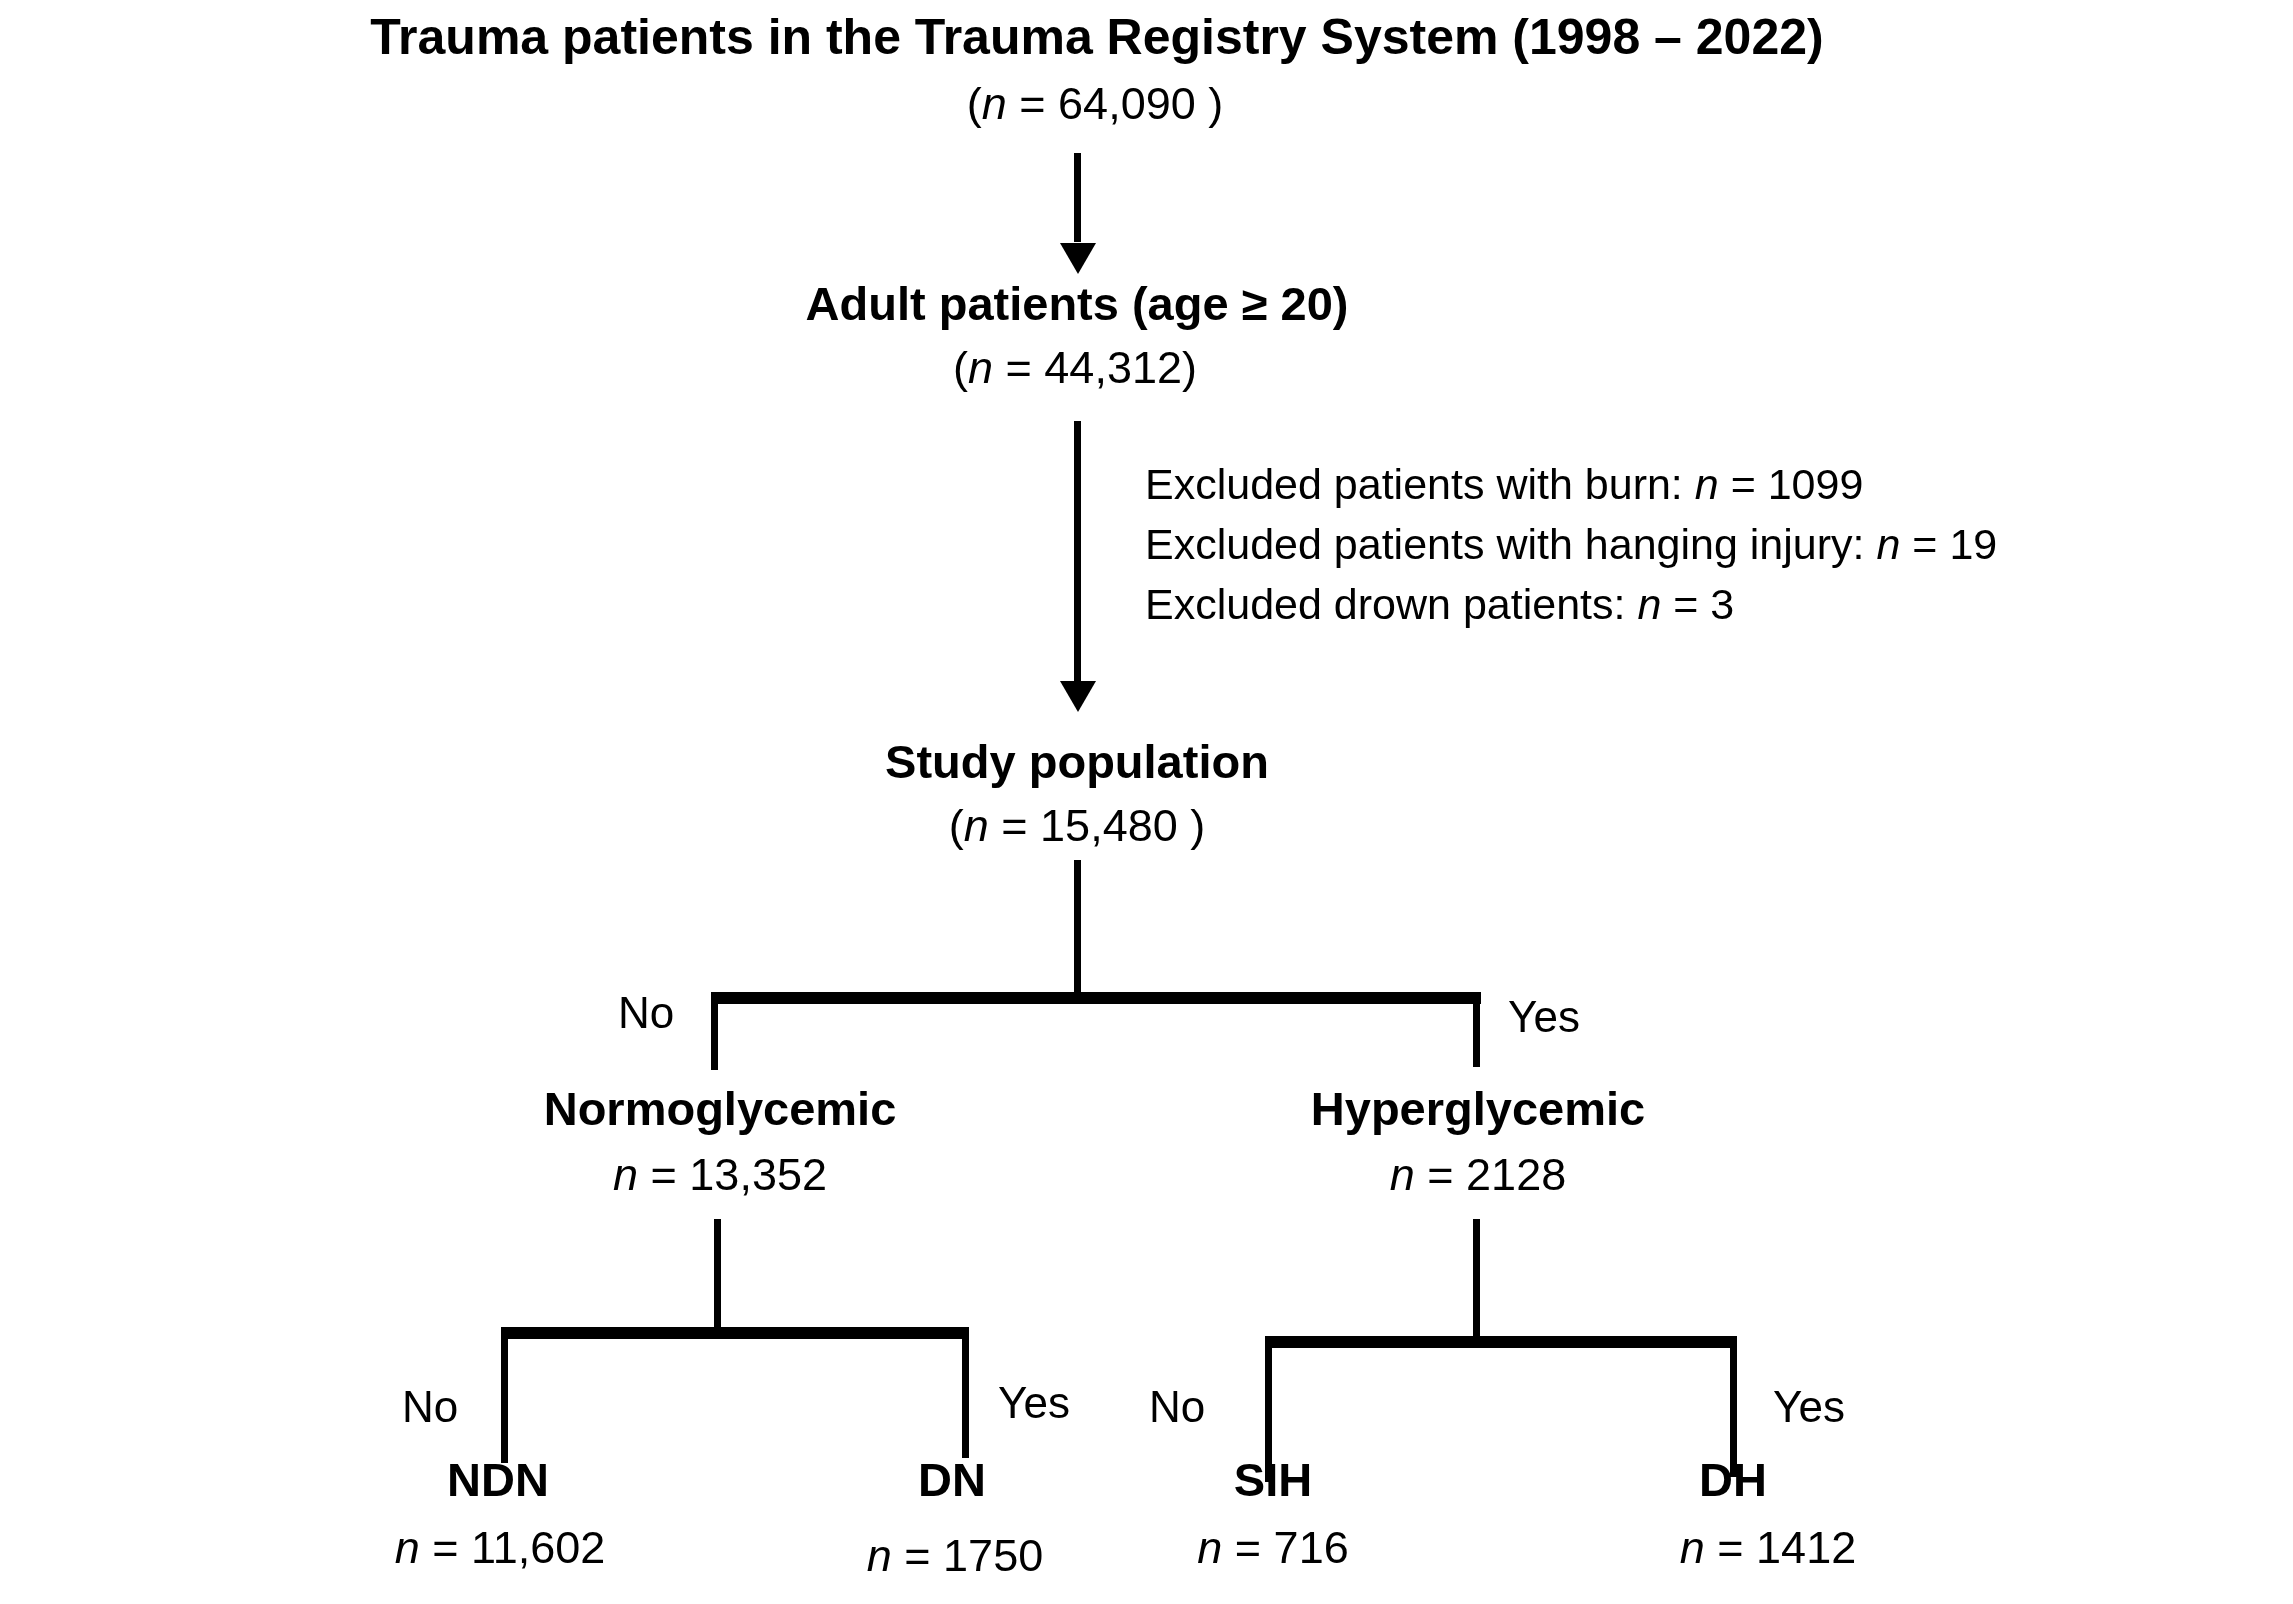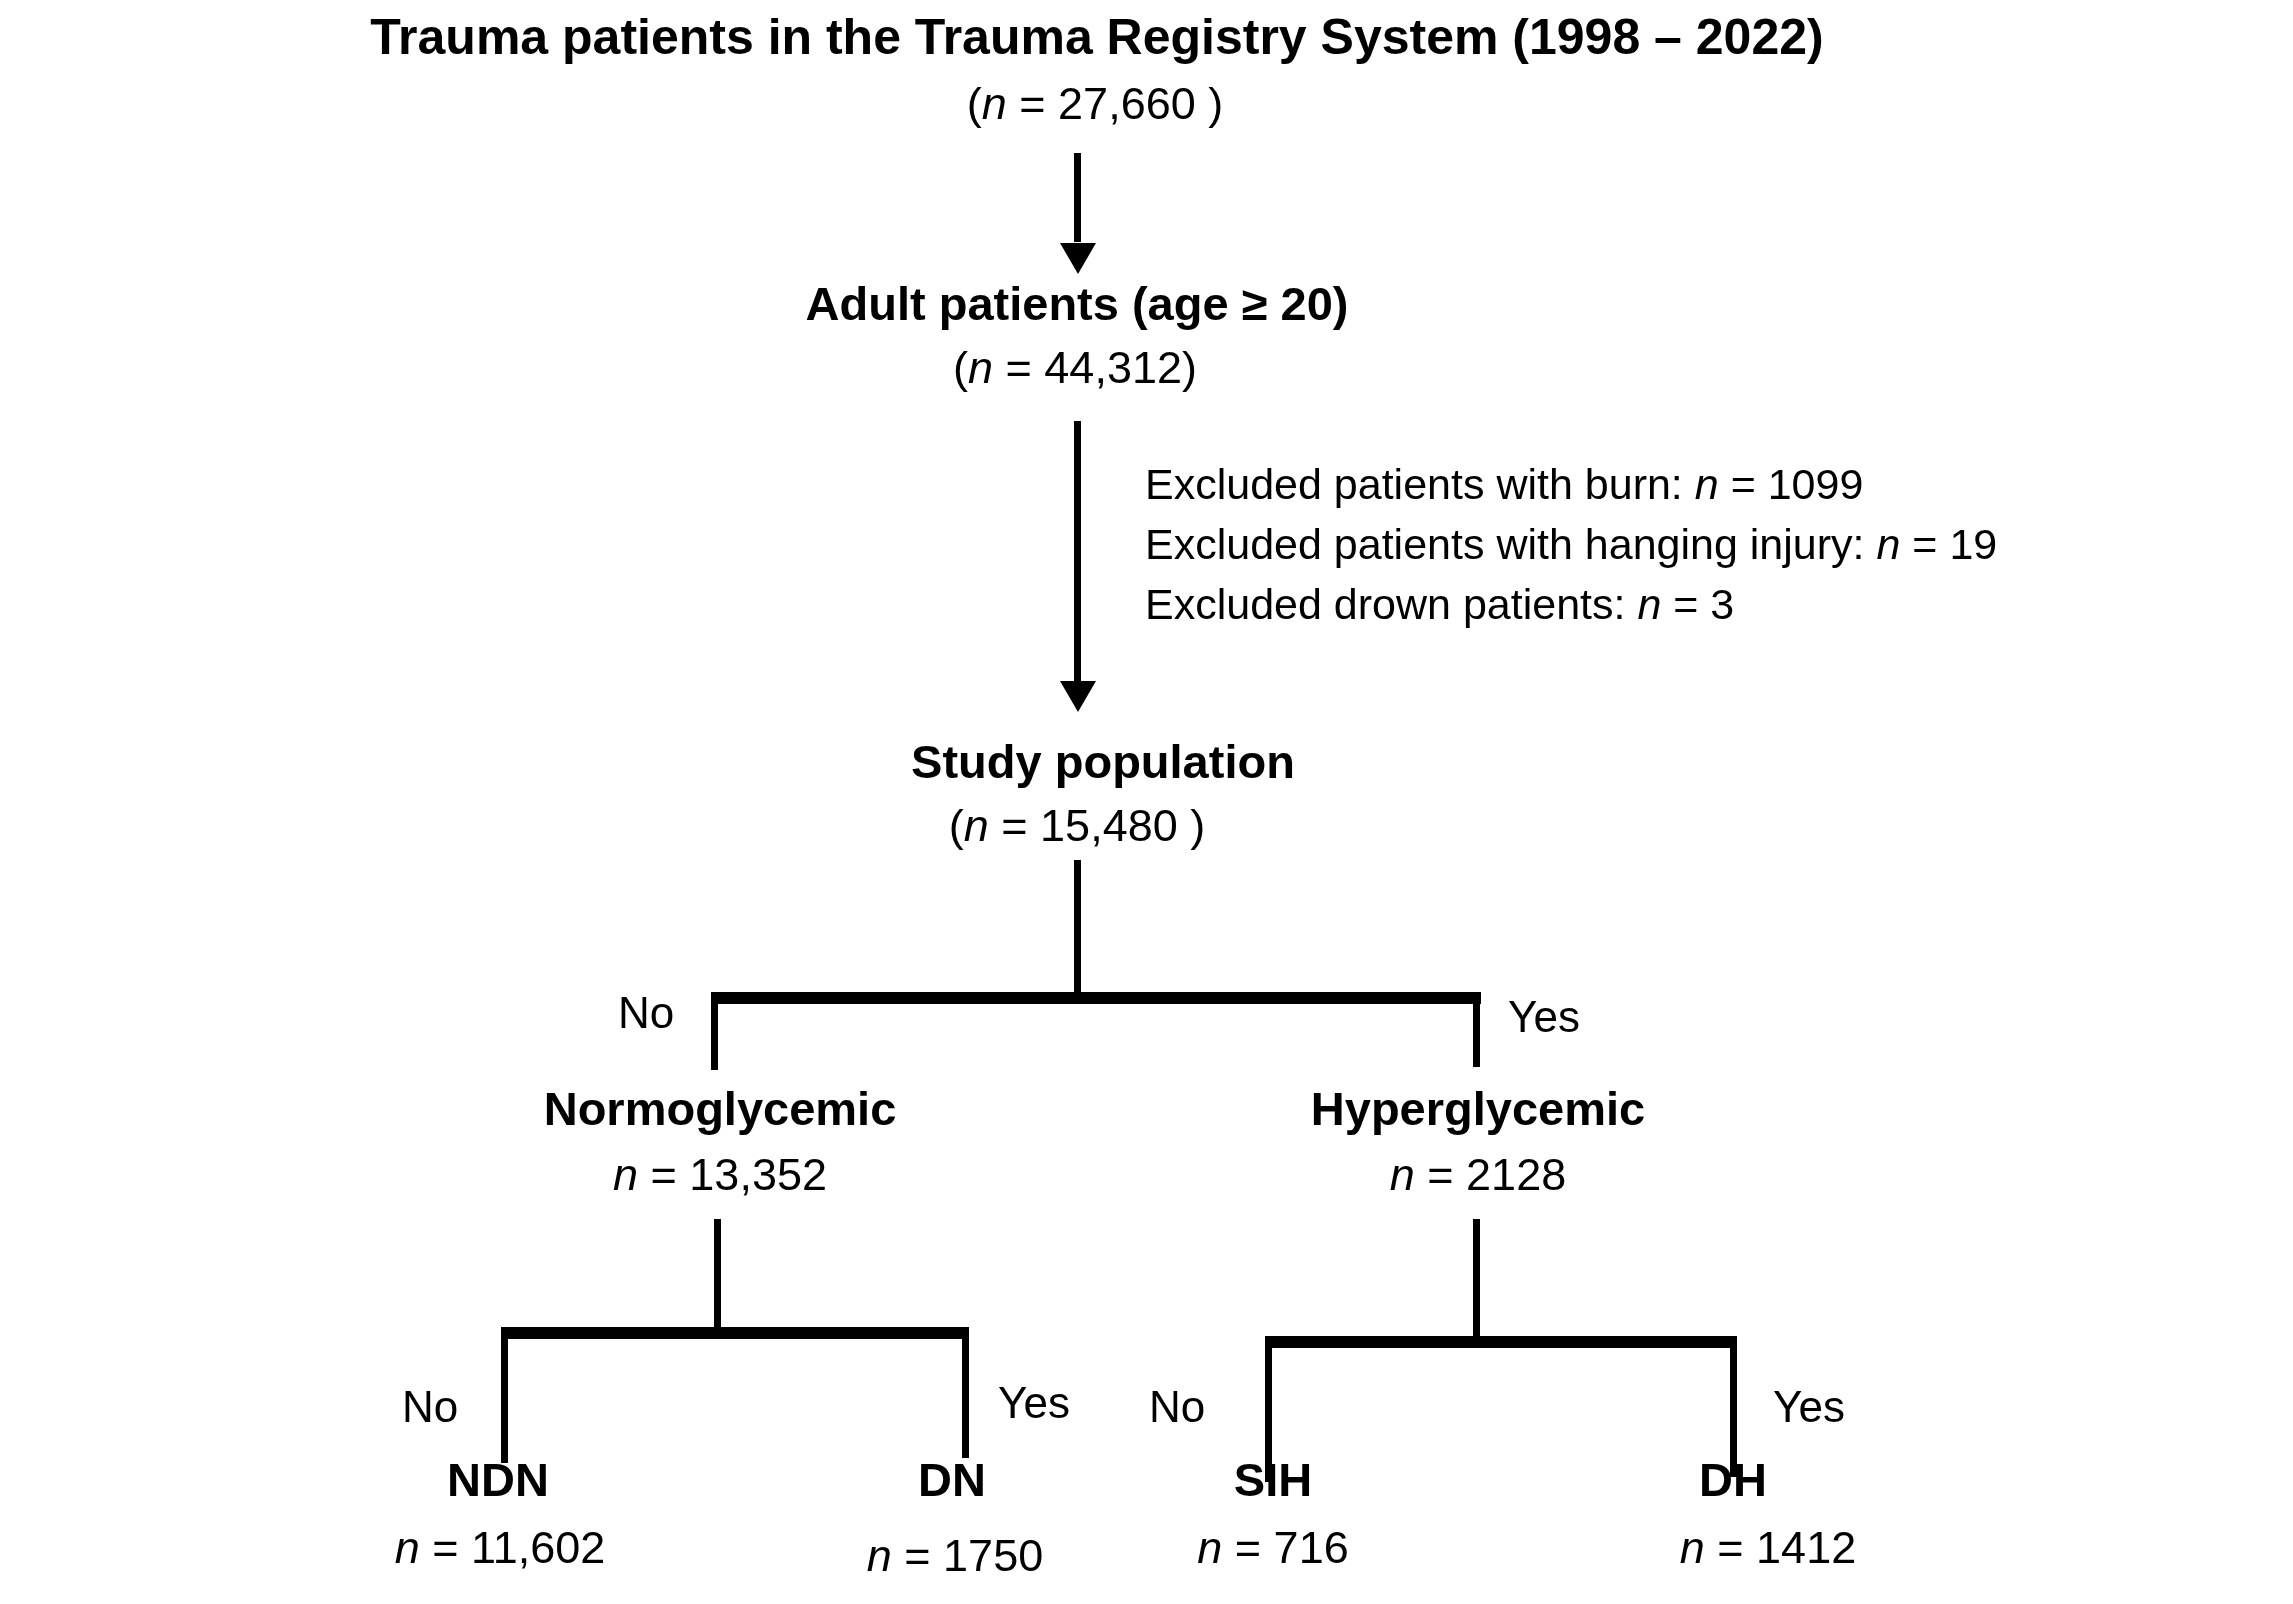--- a/index.html
+++ b/index.html
@@ -29,38 +29,38 @@
     border-right: 18.4px solid transparent;
     border-top: 31px solid #000000;
   }
 </style>
 </head>
 <body>
 
 <div class="canvas">
 
   <div class="abs ctr title" style="left:1097px; top:7.8px;">Trauma patients in the Trauma Registry System (1998 – 2022)</div>
-  <div class="abs ctr nline" style="left:1095px; top:78px;"><span>(</span><span class="it">n</span><span> = 27,660 )</span></div>
+  <div class="abs ctr nline" style="left:1095px; top:78px;"><span>(</span><span class="it">n</span><span> = 64,090 )</span></div>
 
   <div class="abs vline" style="left:1074px; top:153px; height:89px;"></div>
   <div class="abs ahead" style="left:1060px; top:243px;"></div>
 
   <div class="abs ctr nodelbl" style="left:1077px; top:276px;">Adult patients (age ≥ 20)</div>
   <div class="abs ctr nline" style="left:1075px; top:342px;"><span>(</span><span class="it">n</span><span> = 44,312)</span></div>
 
   <div class="abs vline" style="left:1074px; top:421px; height:260px;"></div>
   <div class="abs ahead" style="left:1060px; top:681px;"></div>
 
   <div class="abs excl" style="left:1145px; top:454px;">
     <div><span>Excluded patients with burn: </span><span class="it">n</span><span> = 1099</span></div>
     <div><span>Excluded patients with hanging injury: </span><span class="it">n</span><span> = 19</span></div>
     <div><span>Excluded drown patients: </span><span class="it">n</span><span> = 3</span></div>
   </div>
 
-  <div class="abs ctr nodelbl" style="left:1103px; top:734px;">Study population</div>
+  <div class="abs ctr nodelbl" style="left:1077px; top:734px;">Study population</div>
   <div class="abs ctr nline" style="left:1077px; top:800px;"><span>(</span><span class="it">n</span><span> = 15,480 )</span></div>
 
   <div class="abs vline" style="left:1074px; top:860px; height:132px;"></div>
   <div class="abs hbar" style="left:711px; top:992px; width:770px;"></div>
   <div class="abs vline" style="left:711px; top:992px; height:78px;"></div>
   <div class="abs vline" style="left:1473px; top:992px; height:75px;"></div>
   <div class="abs ctr noyes" style="left:646px; top:988px;">No</div>
   <div class="abs ctr noyes" style="left:1544px; top:992px;">Yes</div>
 
   <div class="abs ctr nodelbl" style="left:720px; top:1081px;">Normoglycemic</div>

